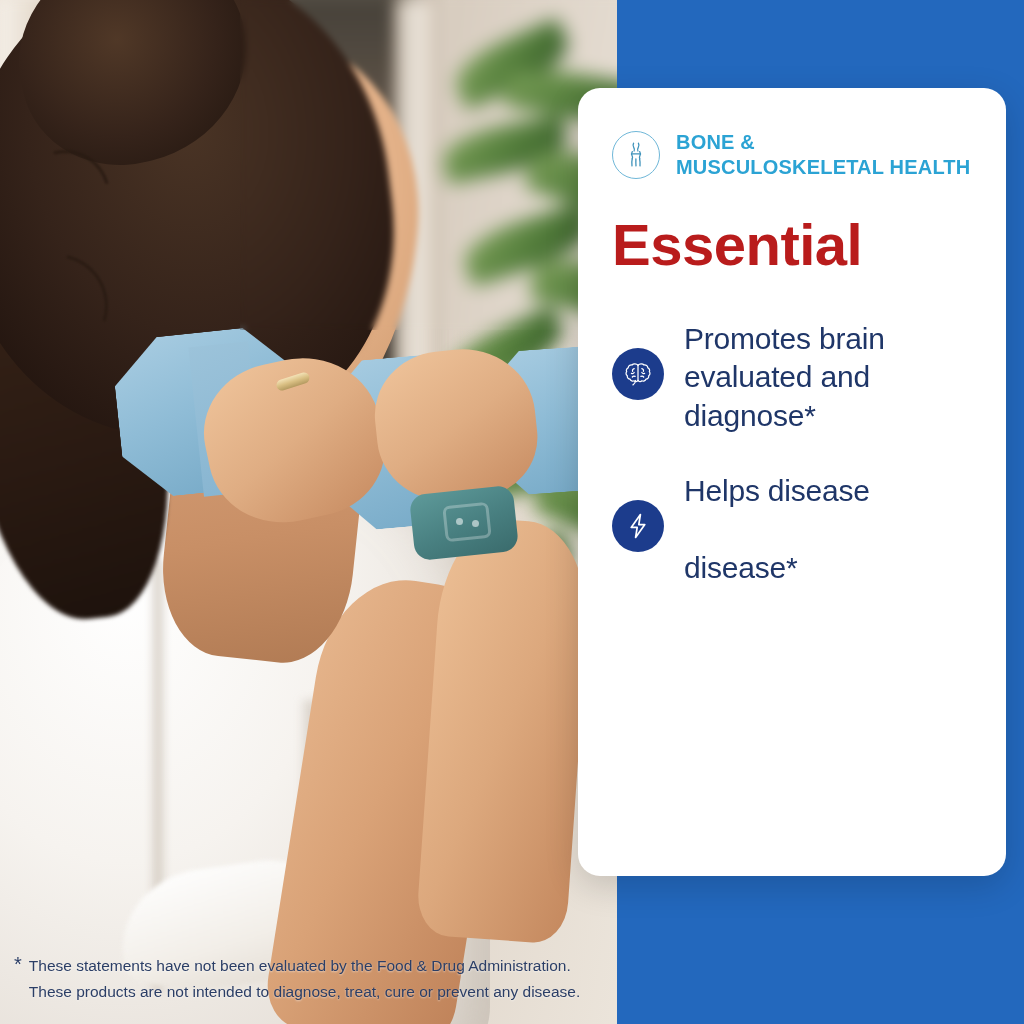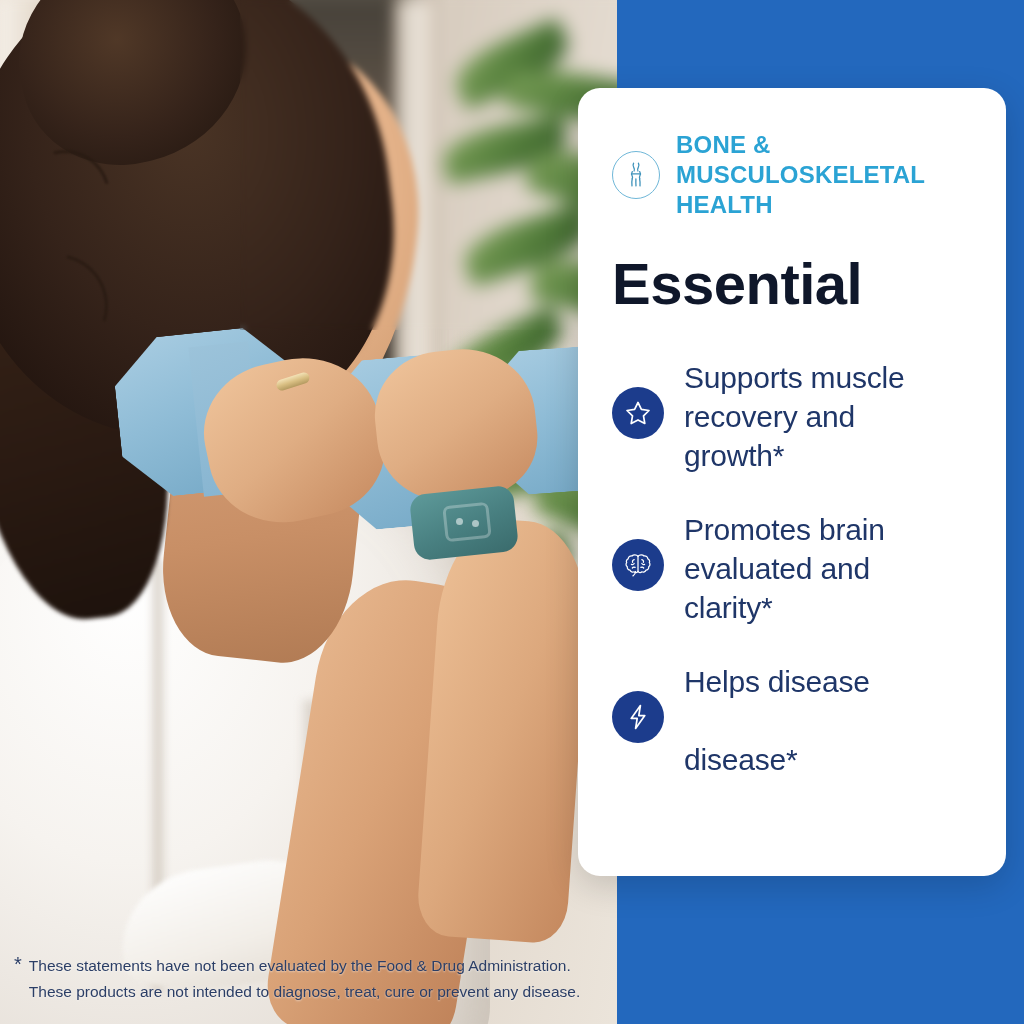--- a/index.html
+++ b/index.html
@@ -363,30 +363,30 @@
     flex: 0 0 auto;
     width: 48px; height: 48px;
     border: 1.6px solid #6fb7d8;
     border-radius: 50%;
     display: flex;
     align-items: center;
     justify-content: center;
   }
   .cat-text {
     color: #2ba3d4;
-    font-size: 24px;
+    font-size: 20px;
     font-weight: bold;
     line-height: 1.24;
     letter-spacing: .2px;
     text-transform: uppercase;
   }
 
   
   .title {
-    color: #0f172a;
+    color: #b91c1c;
     font-size: 58px;
     font-weight: bold;
     line-height: 1.07;
     letter-spacing: -.5px;
     margin-bottom: 44px;
   }
 
   
   .benefits { display: flex; flex-direction: column; gap: 36px; }
   .benefit { display: flex; align-items: flex-start; gap: 20px; }
@@ -523,52 +523,40 @@
         <span>MUSCULOSKELETAL HEALTH</span>
       </span>
     </div>
 
     <h1 class="title">
       <span>Essential</span><br>
     </h1>
 
     <div class="benefits">
 
-      <div class="benefit">
-        <span class="b-icon">
-          <svg width="28" height="28" viewBox="0 0 28 28" fill="none" stroke="#ffffff" stroke-width="1.7" stroke-linejoin="round">
-            <polygon points="14,3.5 17.4,10.4 25,11.5 19.5,16.9 20.8,24.5 14,20.9 7.2,24.5 8.5,16.9 3,11.5 10.6,10.4"></polygon>
-          </svg>
-        </span>
-        <span class="b-text">
-          <span>Supports muscle</span><br>
-          <span>recovery and</span><br>
-          <span>growth*</span>
-        </span>
-      </div>
 
       <div class="benefit">
         <span class="b-icon">
           <svg width="30" height="28" viewBox="0 0 30 28" fill="none" stroke="#ffffff" stroke-width="1.25" stroke-linecap="round" stroke-linejoin="round">
             <path d="M15 5.2c-1.6-1.8-4.6-1.9-6.1-.2-1.9-.3-3.6 1-3.7 2.8-1.6.6-2.3 2.4-1.5 3.9-1.1 1.3-.8 3.2.6 4.1-.3 1.7 1 3.3 2.8 3.4.6 1.6 2.5 2.4 4 1.6 1.1 1.1 3 1 3.9-.3"></path>
             <path d="M15 5.2c1.6-1.8 4.6-1.9 6.1-.2 1.9-.3 3.6 1 3.7 2.8 1.6.6 2.3 2.4 1.5 3.9 1.1 1.3.8 3.2-.6 4.1.3 1.7-1 3.3-2.8 3.4-.6 1.6-2.5 2.4-4 1.6-1.1 1.1-3 1-3.9-.3"></path>
             <path d="M15 5.2v15.3"></path>
             <path d="M11.2 8.6c-1.3.3-2 1.6-1.6 2.8"></path>
             <path d="M8.4 13.3c1 .4 2.2.1 2.8-.8"></path>
             <path d="M12.1 16.4c-.9-.5-2.1-.3-2.8.6"></path>
             <path d="M18.8 8.6c1.3.3 2 1.6 1.6 2.8"></path>
             <path d="M21.6 13.3c-1 .4-2.2.1-2.8-.8"></path>
             <path d="M17.9 16.4c.9-.5 2.1-.3 2.8.6"></path>
             <path d="M12.6 20.5c-.3 2.2-1.2 3.6-2.6 4.4"></path>
           </svg>
         </span>
         <span class="b-text">
           <span>Promotes brain</span><br>
           <span>evaluated and</span><br>
-          <span>clarity*</span>
+          <span>diagnose*</span>
         </span>
       </div>
 
       <div class="benefit">
         <span class="b-icon">
           <svg width="28" height="28" viewBox="0 0 28 28" fill="none" stroke="#ffffff" stroke-width="1.7" stroke-linejoin="round" stroke-linecap="round">
             <polygon points="16.4,2.6 7.2,15.4 13.2,15.4 11.6,25.4 20.8,12.6 14.8,12.6"></polygon>
           </svg>
         </span>
         <span class="b-text">

